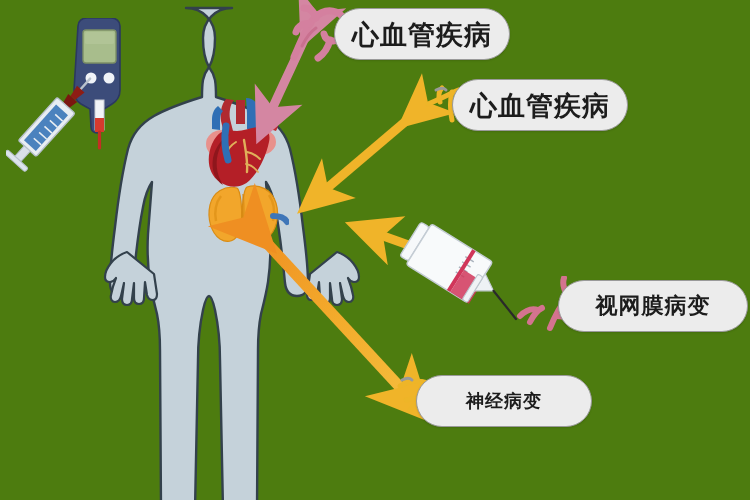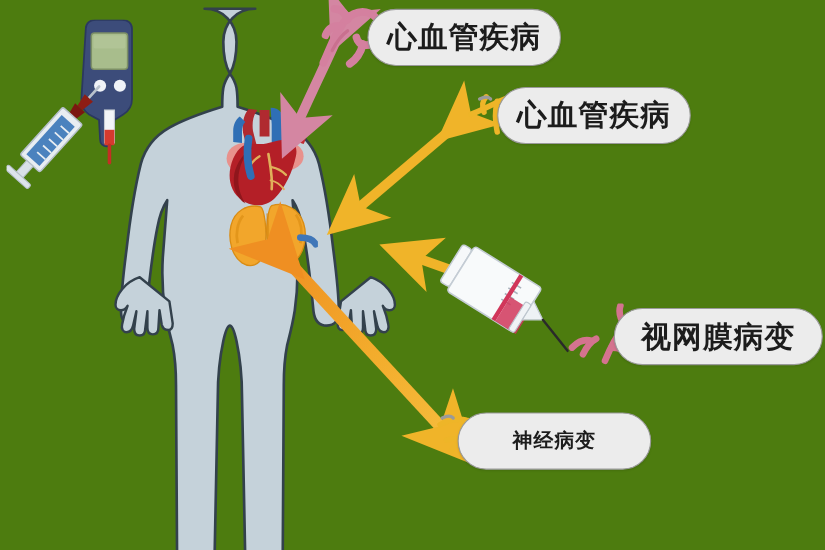--- a/index.html
+++ b/index.html
@@ -35,21 +35,21 @@
     color: #1c1c1c;
     letter-spacing: 1px;
     white-space: nowrap;
     line-height: 1;
   }
   #pill-cvd      { left: 334px; top: 8px;   width: 176px; height: 52px; }
   #pill-cvd .pill-text { font-size: 27px; }
   #pill-kidney   { left: 452px; top: 79px;  width: 176px; height: 52px; }
   #pill-kidney .pill-text { font-size: 27px; }
   #pill-retina   { left: 558px; top: 280px; width: 190px; height: 52px; }
-  #pill-retina .pill-text { font-size: 27px; }
+  #pill-retina .pill-text { font-size: 22px; }
   #pill-neuro    { left: 416px; top: 375px; width: 176px; height: 52px; }
   #pill-neuro .pill-text { font-size: 18px; }
 
   .icon-abs { position: absolute; }
 </style>
 </head>
 <body>
 
 <div id="stage">
 

